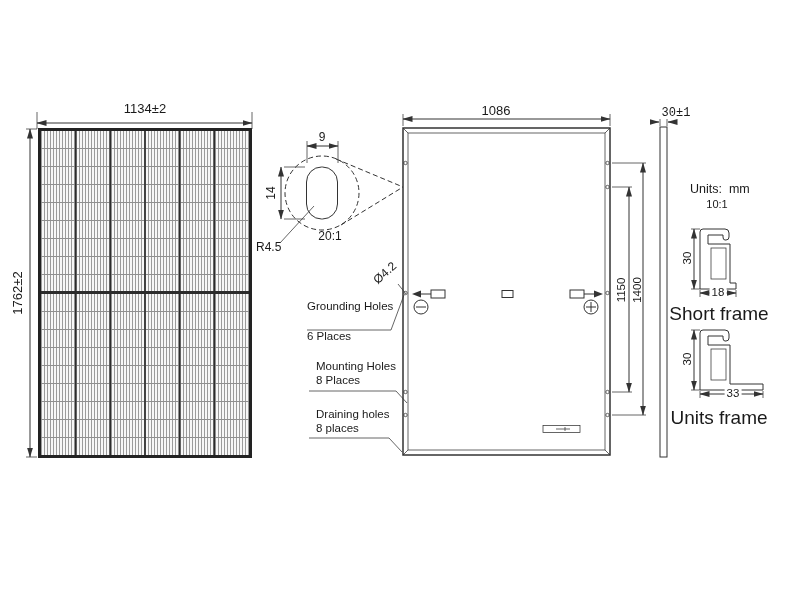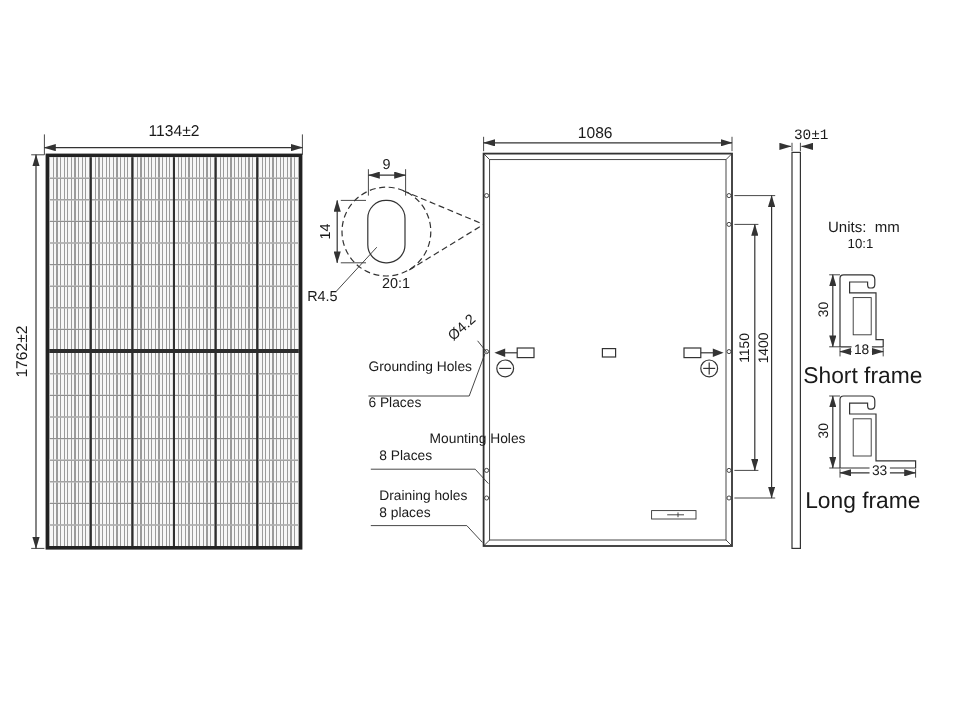--- a/index.html
+++ b/index.html
@@ -285,34 +285,34 @@
   <div class="t c" style="left:322px;top:131px;">9</div>
   <div class="t rot" style="left:271px;top:193px;">14</div>
   <div class="t" style="left:256px;top:241px;">R4.5</div>
   <div class="t c" style="left:330px;top:230px;">20:1</div>
 
   <div class="t c fs13" style="left:496px;top:104px;">1086</div>
   <div class="t rot42" style="left:385px;top:273px;">Ø4.2</div>
 
   <div class="t fs11" style="left:307px;top:300px;">Grounding Holes</div>
   <div class="t fs11" style="left:307px;top:314px;margin-top:16px;">6 Places</div>
-  <div class="t fs11" style="left:316px;top:360px;margin-left:42px;">Mounting Holes</div>
+  <div class="t fs11" style="left:316px;top:360px;">Mounting Holes</div>
   <div class="t fs11" style="left:316px;top:374px;">8 Places</div>
   <div class="t fs11" style="left:316px;top:408px;">Draining holes</div>
   <div class="t fs11" style="left:316px;top:422px;">8 places</div>
 
   <div class="t rot fs11" style="left:621px;top:290px;">1150</div>
   <div class="t rot fs11" style="left:637px;top:290px;">1400</div>
 
   <div class="t c" style="left:676px;top:107px;font-family:Liberation Mono, monospace;">30±1</div>
 
   <div class="t" style="left:690px;top:183px;font-size:12.5px;">Units:  mm</div>
   <div class="t c" style="left:717px;top:199px;font-size:11px;">10:1</div>
 
   <div class="t rot fs11" style="left:687px;top:258px;">30</div>
   <div class="t c fs11 wbg" style="left:718px;top:286px;">18</div>
   <div class="t c fs135" style="left:719px;top:304px;">Short frame</div>
 
   <div class="t rot fs11" style="left:687px;top:359px;">30</div>
   <div class="t c fs11 wbg" style="left:733px;top:387px;">33</div>
-  <div class="t c fs135" style="left:719px;top:408px;">Long frame</div>
+  <div class="t c fs135" style="left:719px;top:408px;">Units frame</div>
 
 </div>
 
 </body></html>

